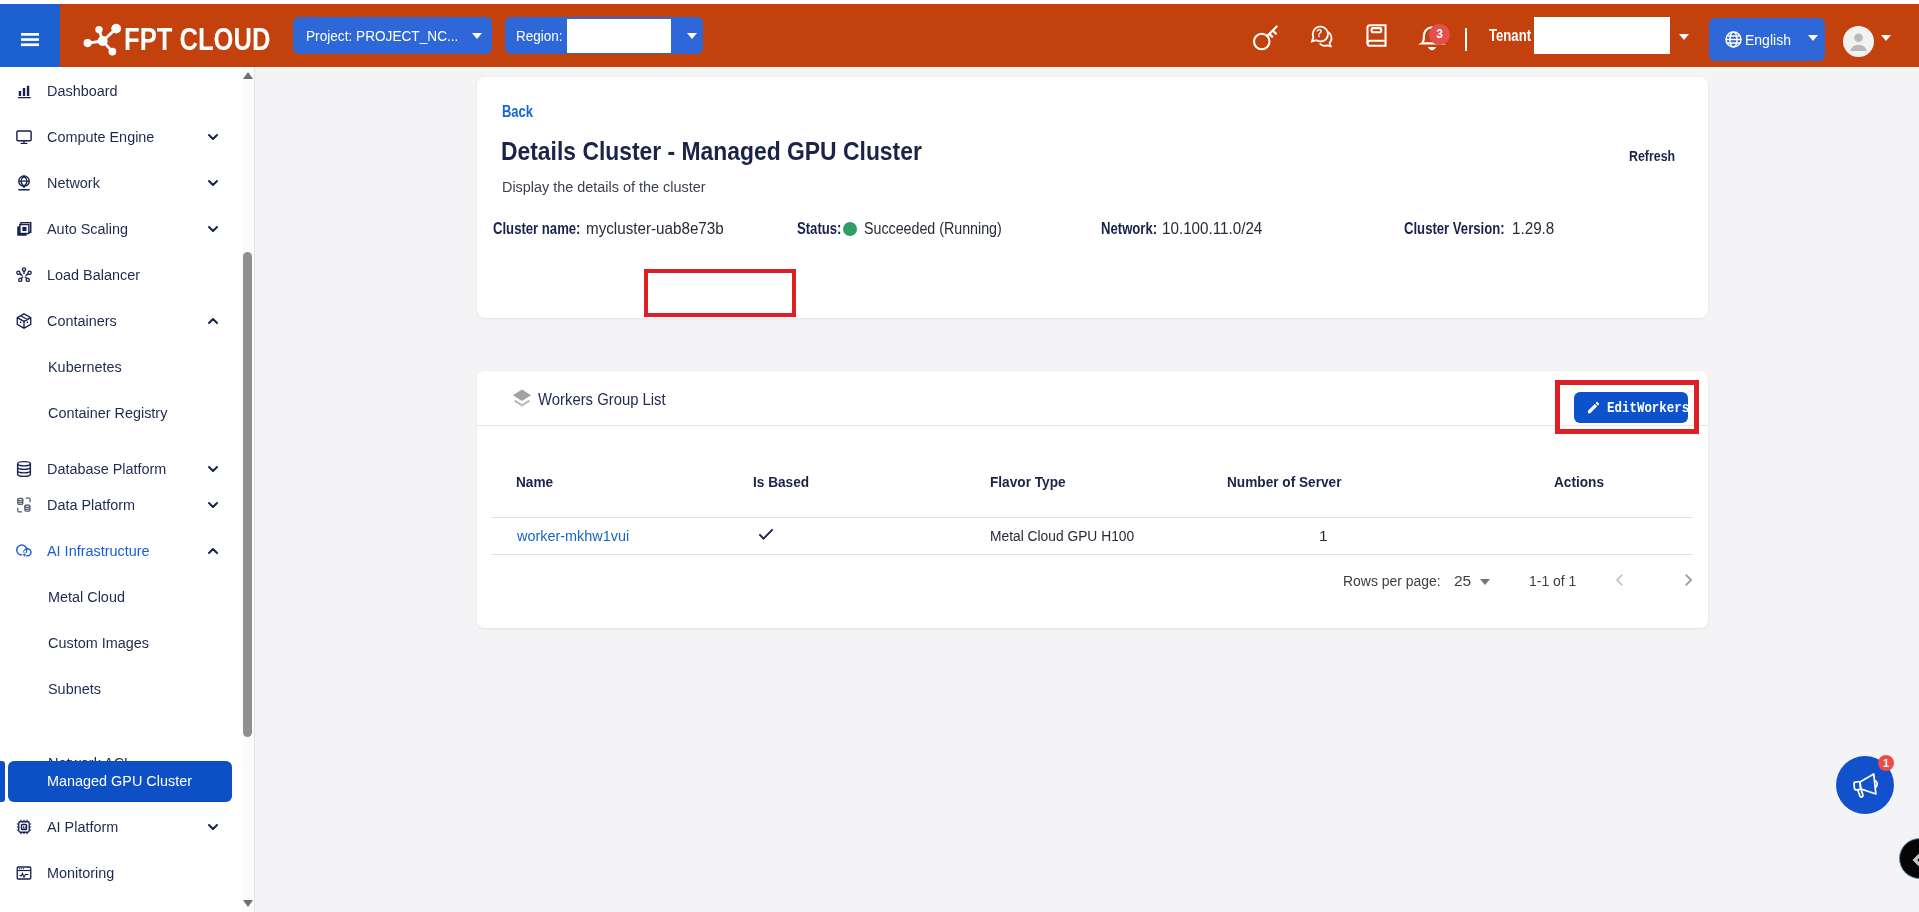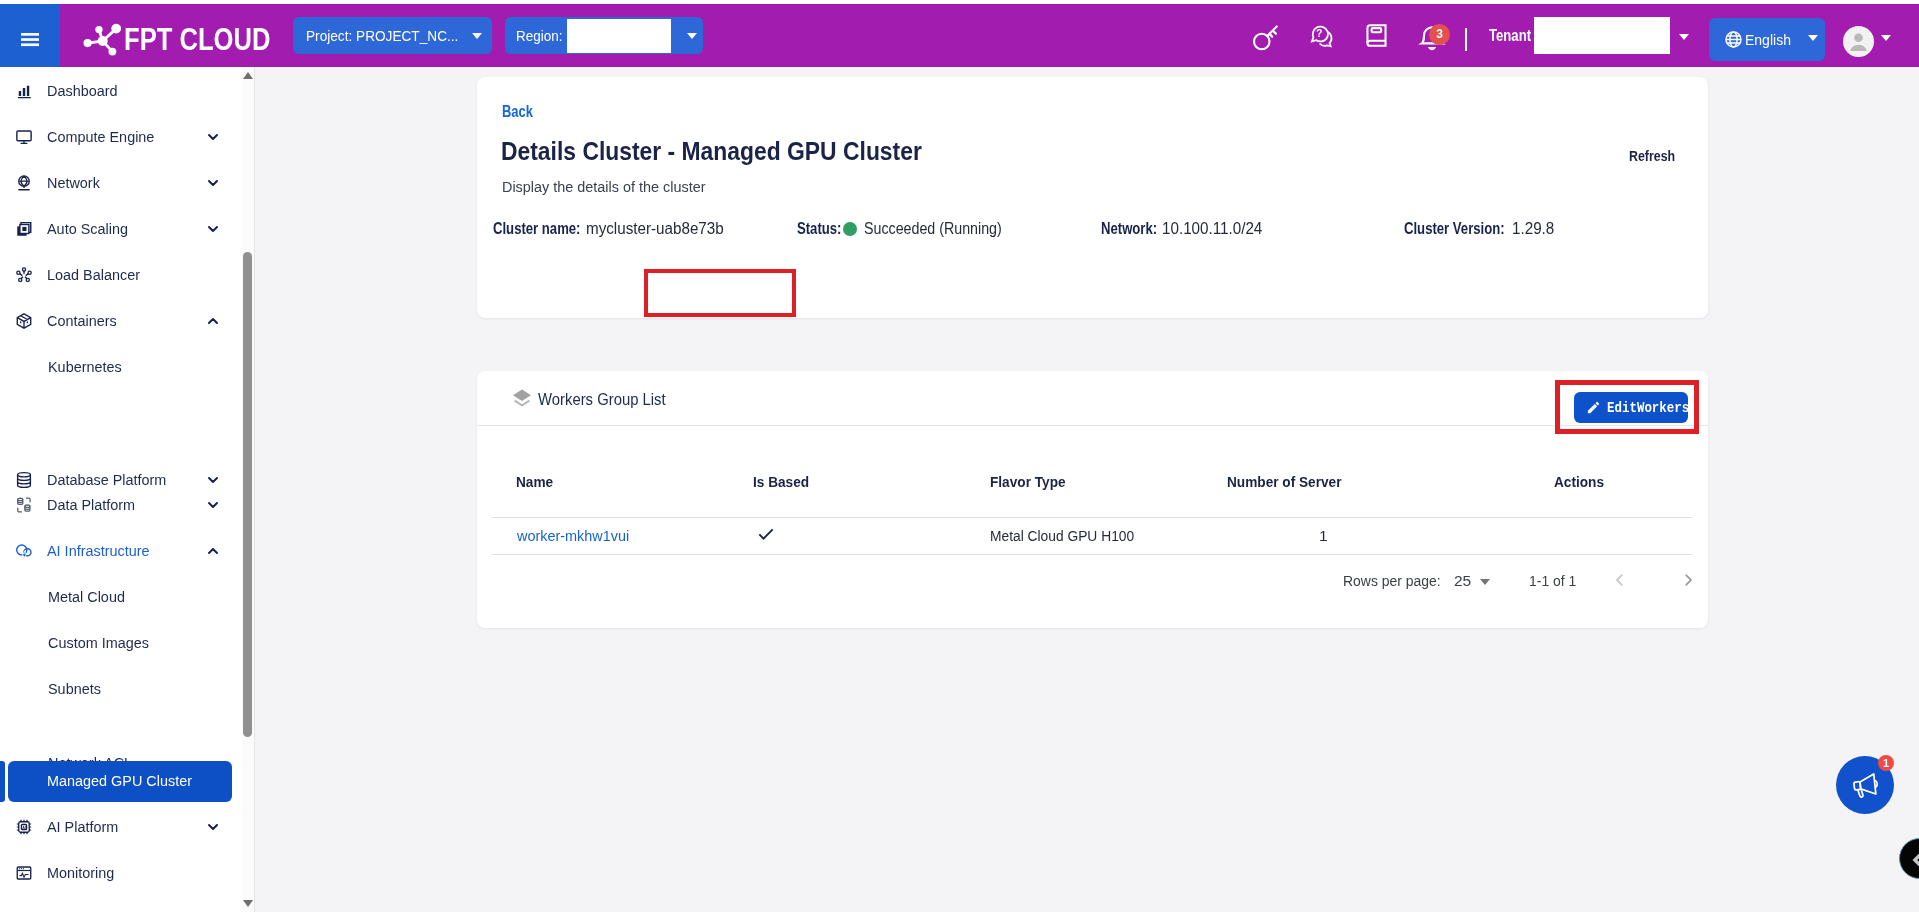--- a/index.html
+++ b/index.html
@@ -1,21 +1,21 @@
 <!DOCTYPE html>
 <html><head>
 <meta charset="utf-8">
 <style>
   * { margin:0; padding:0; box-sizing:border-box; }
   html,body { width:1919px; height:912px; overflow:hidden; font-family:"Liberation Sans", sans-serif; background:#f4f4f6; }
   .abs { position:absolute; }
 
   
   #topwhite { left:0; top:0; width:1919px; height:4px; background:#ffffff; }
-  #topbar { left:0; top:4px; width:1919px; height:63px; background:#a21caf; }
+  #topbar { left:0; top:4px; width:1919px; height:63px; background:#c2410c; }
   #hamb-zone { left:0; top:0; width:60px; height:63px; background:#1c60d2; }
   .vc { top:50%; transform:translateY(-50%); }
 
   .ddbox { background:#2e68d8; border-radius:6px; color:#fff;padding-left:35px; }
   .caret { width:0; height:0; border-left:5.5px solid transparent; border-right:5.5px solid transparent; border-top:6.5px solid #fff; }
 
   
   #sidebar { left:0; top:67px; width:255px; height:845px; background:#fff; border-right:1px solid #e2e4e8; }
   .mi { position:absolute; left:0; width:255px; height:46px; }
   .mi .txt { position:absolute; left:47px; top:50%; transform:translateY(-50%) scaleX(0.93); transform-origin:0 0; font-size:15.5px; color:#1e2a4e; white-space:nowrap; }
@@ -172,21 +172,24 @@
         <path d="M12 2.5 l9 5 v9 l-9 5 -9 -5 v-9 z M3 7.5 l9 5 9 -5 M12 12.5 V21.5 M7.5 5 l9 5 M7.5 15 v-2.2 M16.5 15 v-2.2"></path>
       </svg>
     <div class="txt">Containers</div>
     <svg class="chev chv" viewBox="0 0 16 16" stroke="#18224e" stroke-width="2">
         <path d="M4 10 l4 -4 4 4"></path>
       </svg>
   </div>
   <div class="mi" style="top:277px;">
       <div class="txt sub">Kubernetes</div>
     </div>
-  <div class="mi" style="top:390px;text-align:right;">
+  <div class="mi" style="top:323px;">
+      <div class="txt sub">Container Registry</div>
+    </div>
+  <div class="mi" style="top:379px;text-align:right;">
     <svg class="ico" viewBox="0 0 24 24" fill="none" stroke="#18224e" stroke-width="1.9">
         <ellipse cx="12" cy="5" rx="8.5" ry="2.8"></ellipse>
         <path d="M3.5 5 v14 c0 1.6 3.8 2.8 8.5 2.8 s8.5 -1.2 8.5 -2.8 V5 M3.5 9.7 c0 1.6 3.8 2.8 8.5 2.8 s8.5 -1.2 8.5 -2.8 M3.5 14.4 c0 1.6 3.8 2.8 8.5 2.8 s8.5 -1.2 8.5 -2.8"></path>
       </svg>
     <div class="txt">Database Platform</div>
     <svg class="chev chv" viewBox="0 0 16 16" stroke="#18224e" stroke-width="2">
         <path d="M4 6 l4 4 4-4"></path>
       </svg>
   </div>
   <div class="mi" style="top:415px;">

